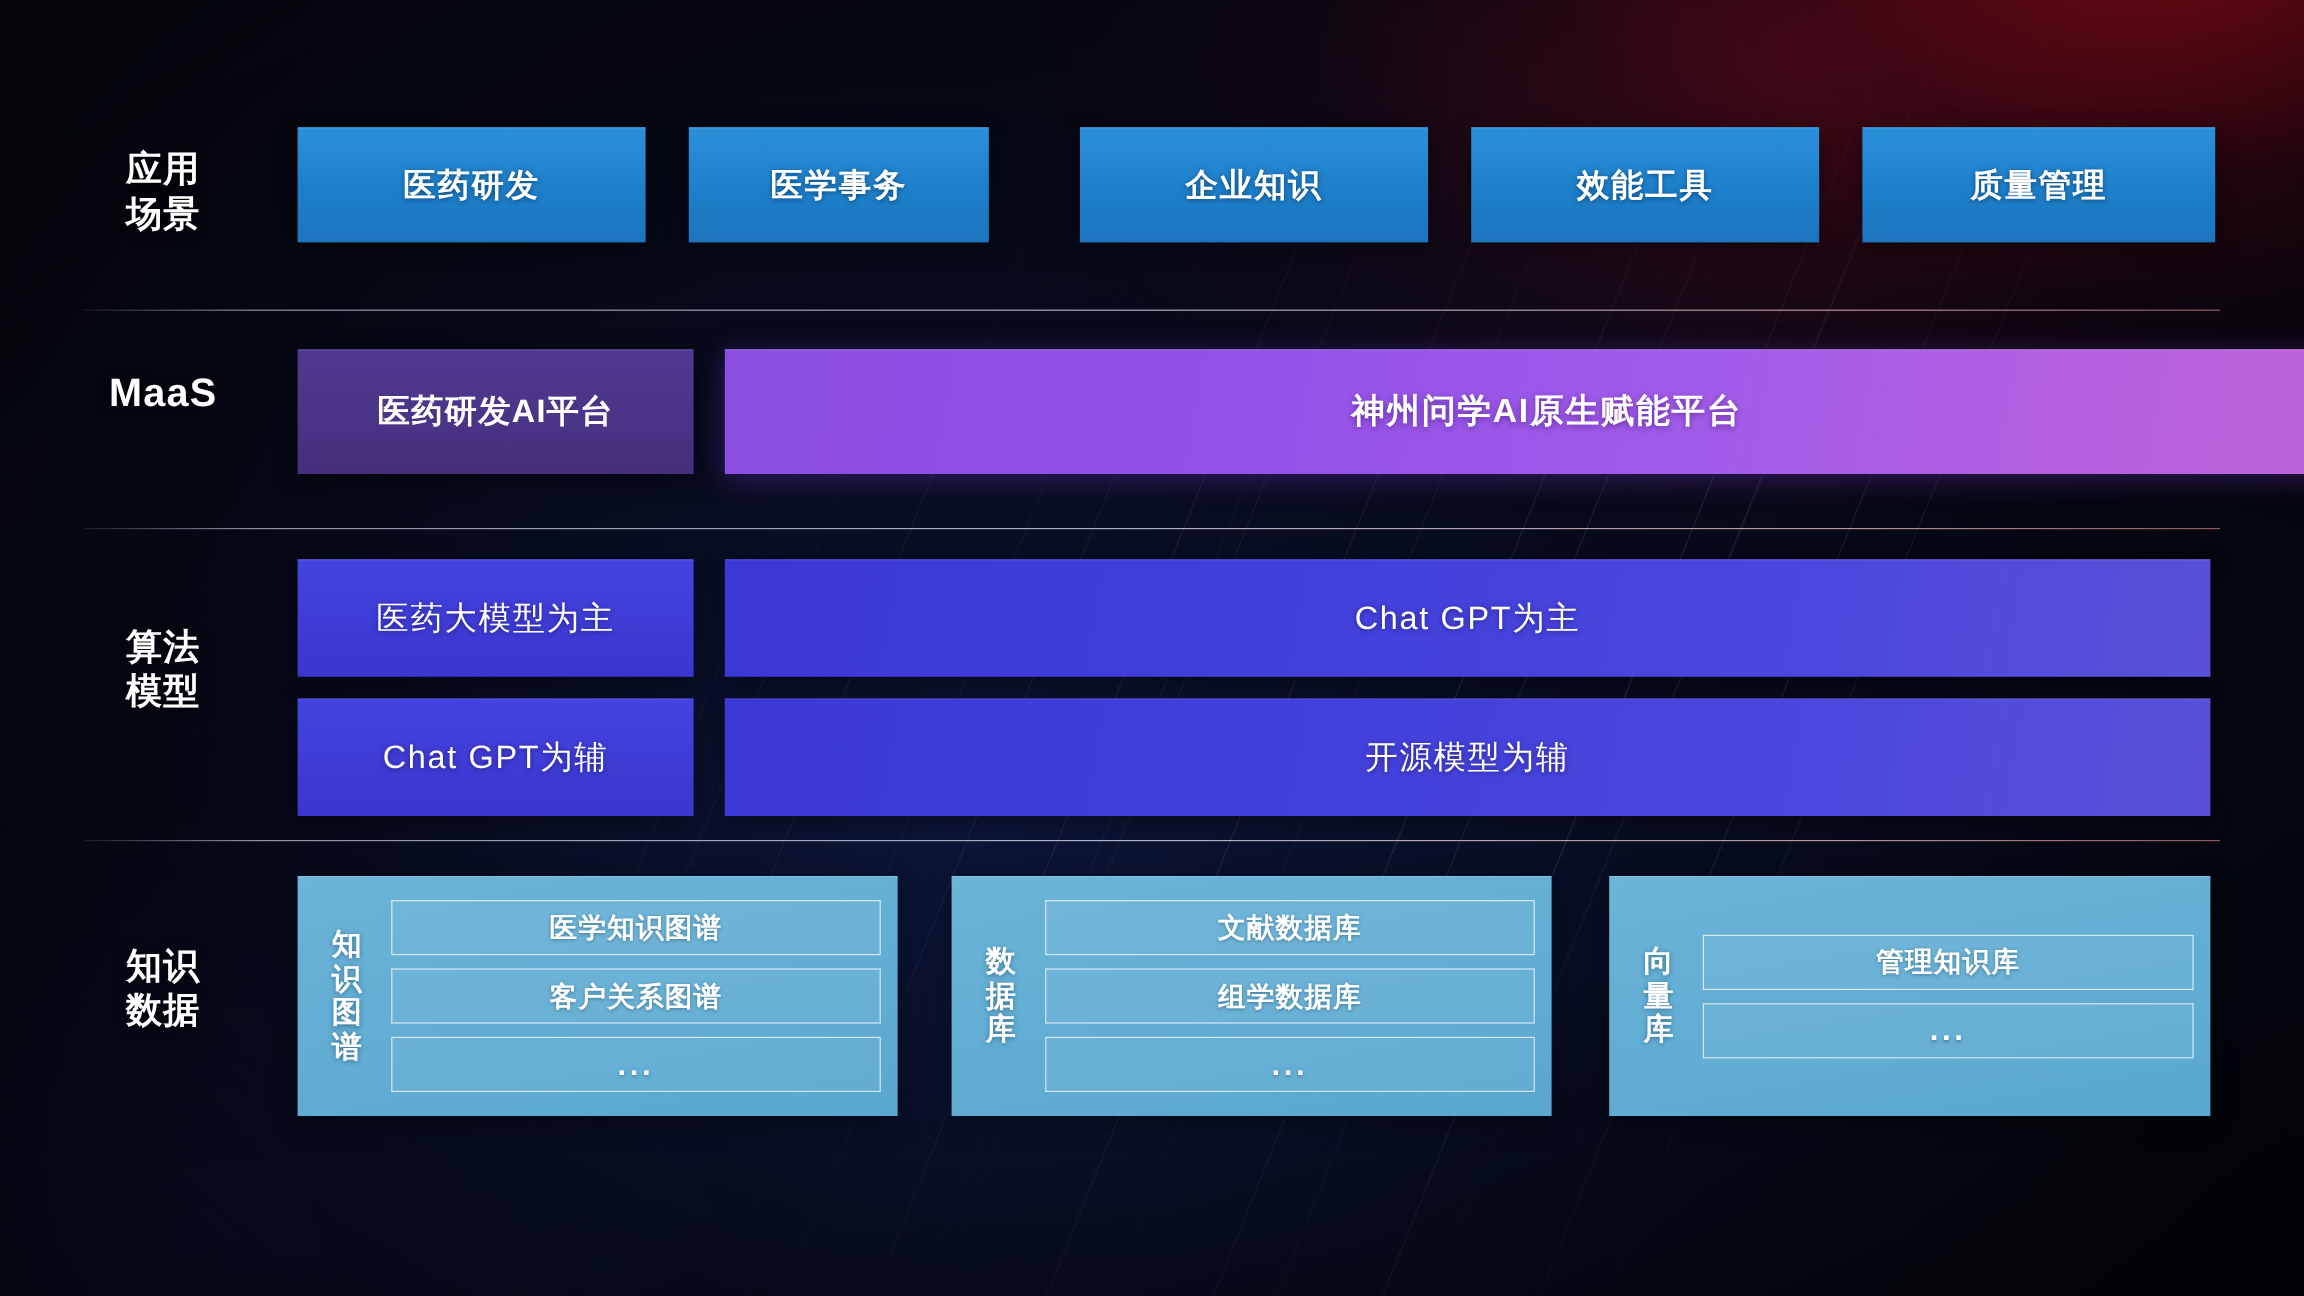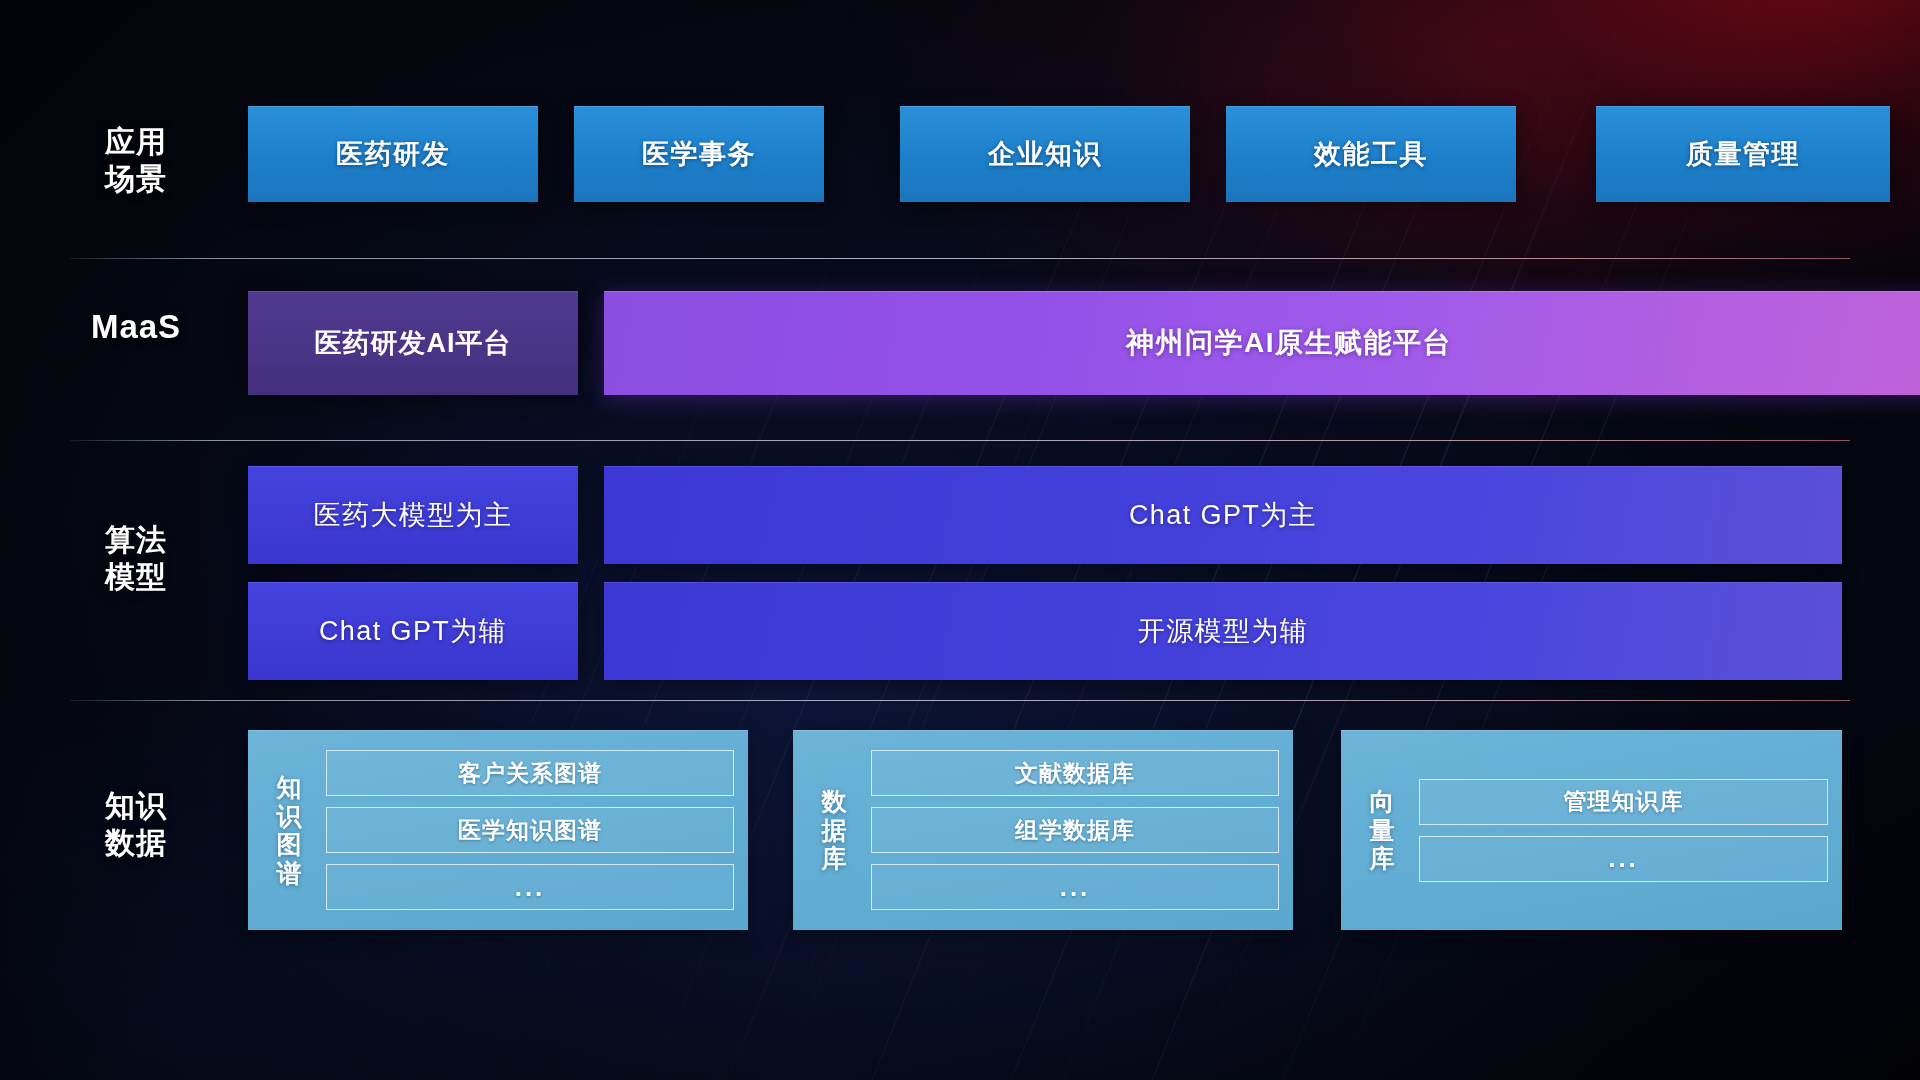--- a/index.html
+++ b/index.html
@@ -147,21 +147,21 @@
 
   <div class="row" id="row-scenarios" style="top:106px;">
     <div class="rowlabel" style="top:18px; font-size:30px;">
       <div>应用</div>
       <div>场景</div>
     </div>
     <div class="scn-box" style="left:248px;  width:290px;">医药研发</div>
     <div class="scn-box" style="left:574px;  width:250px;">医学事务</div>
     <div class="scn-box" style="left:900px;  width:290px;">企业知识</div>
     <div class="scn-box" style="left:1226px; width:290px;">效能工具</div>
-    <div class="scn-box" style="left:1552px; width:294px;margin-left:44px;">质量管理</div>
+    <div class="scn-box" style="left:1552px; width:294px;">质量管理</div>
   </div>
 
   <div class="divider" style="top:258px;"></div>
 
   <div class="row" id="row-maas" style="top:291px;">
     <div class="rowlabel" style="top:16px; font-size:33px;">
       <div>MaaS</div>
     </div>
     <div class="maas-left" style="left:248px; width:330px;">医药研发AI平台</div>
     <div class="maas-right" style="left:604px; width:1370px;">神州问学AI原生赋能平台</div>
@@ -189,22 +189,22 @@
     </div>
 
     <div class="kd-group" style="left:248px; width:500px;">
       <div class="kd-vlabel">
         <span>知</span>
         <span>识</span>
         <span>图</span>
         <span>谱</span>
       </div>
       <div class="kd-items">
+        <div class="kd-item">医学知识图谱</div>
         <div class="kd-item">客户关系图谱</div>
-        <div class="kd-item">医学知识图谱</div>
         <div class="kd-item ellipsis">...</div>
       </div>
     </div>
 
     <div class="kd-group" style="left:793px; width:500px;">
       <div class="kd-vlabel">
         <span>数</span>
         <span>据</span>
         <span>库</span>
       </div>

